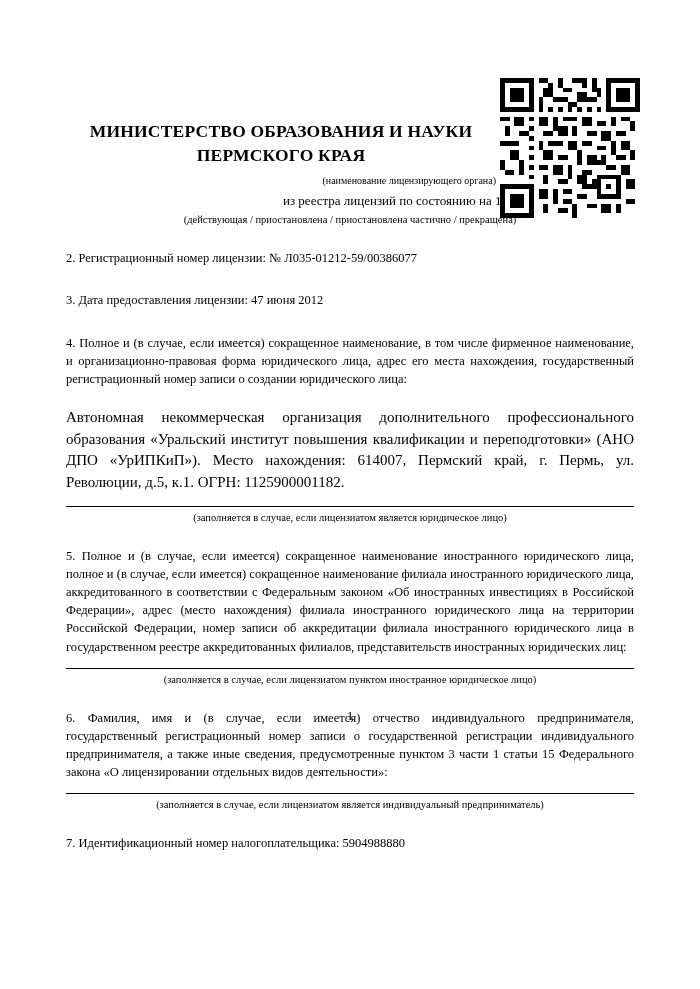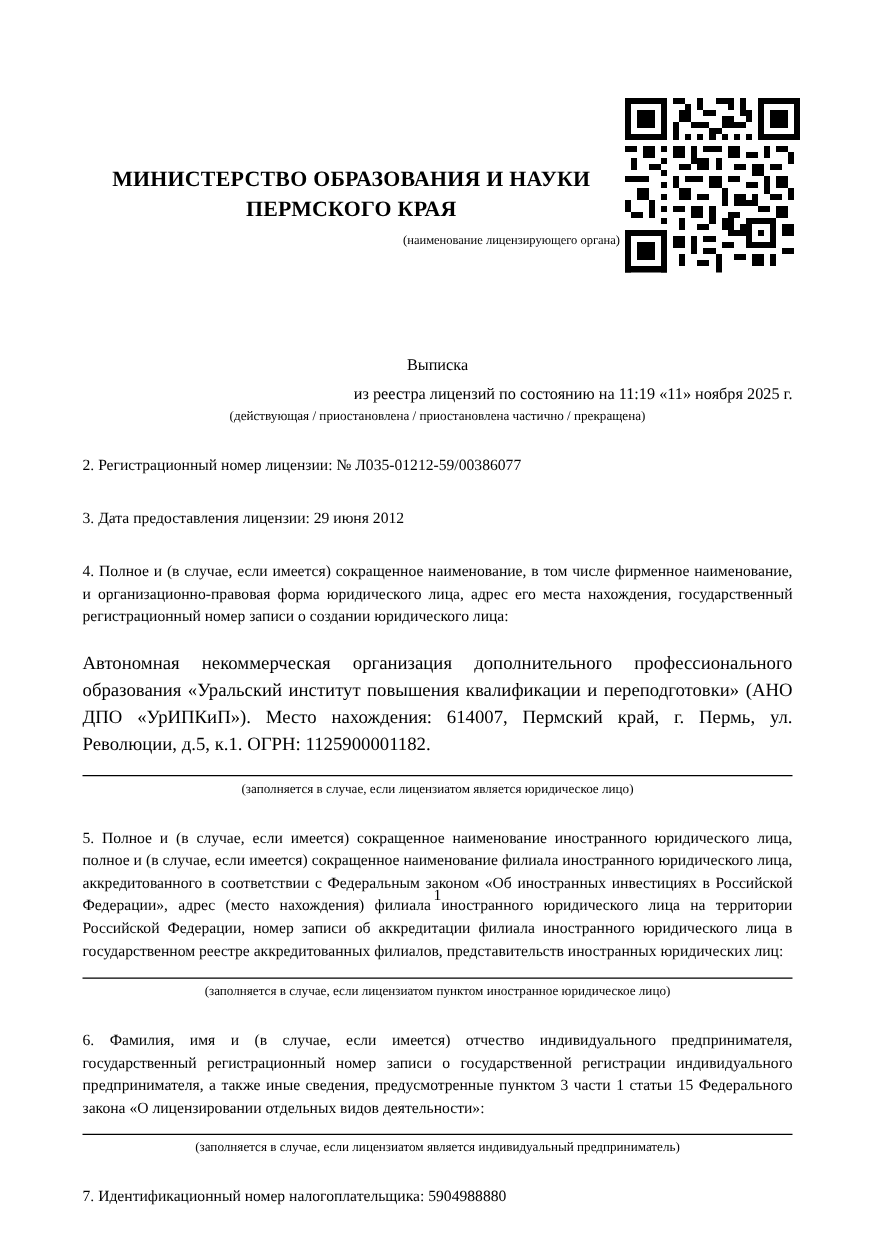--- a/index.html
+++ b/index.html
@@ -13,21 +13,21 @@
     position: relative;
     font-family: "Liberation Serif", serif;
     color: #000000;
     overflow: hidden;
   }
   .page {
     position: relative;
     width: 700px;
     height: 768px;
     box-sizing: border-box;
-    padding: 12px 66px;
+    padding: 0 66px;
   }
   
   .qr-wrap {
     position: absolute;
     top: 78px;
     right: 60px;
     width: 140px;
     height: 140px;
   }
   .qr-wrap svg { display: block; }
@@ -219,28 +219,27 @@
           <rect x="17" y="22" width="2" height="1"></rect>
         <rect x="20" y="17" width="1" height="1"></rect>
           <rect x="26" y="18" width="1" height="1"></rect>
       </g>
     </svg>
   </div>
 
   <h1 class="org-title">МИНИСТЕРСТВО ОБРАЗОВАНИЯ И НАУКИ ПЕРМСКОГО КРАЯ</h1>
   <div class="org-sub">(наименование лицензирующего органа)</div>
 
-  <div class="doc-title">Выписка</div>
   <div class="doc-subtitle">из реестра лицензий по состоянию на 11:19 «11» ноября 2025 г.</div>
 
   <div class="note">(действующая / приостановлена / приостановлена частично / прекращена)</div>
 
   <div class="clause">2. Регистрационный номер лицензии: № Л035-01212-59/00386077</div>
 
-  <div class="clause">3. Дата предоставления лицензии: 29 июня 2012</div>
+  <div class="clause">3. Дата предоставления лицензии: 47 июня 2012</div>
 
   <div class="clause">4. Полное и (в случае, если имеется) сокращенное наименование, в том числе фирменное наименование, и организационно-правовая форма юридического лица, адрес его места нахождения, государственный регистрационный номер записи о создании юридического лица:</div>
   <div class="body-text">Автономная некоммерческая организация дополнительного профессионального образования «Уральский институт повышения квалификации и переподготовки» (АНО ДПО «УрИПКиП»). Место нахождения: 614007, Пермский край, г. Пермь, ул. Революции, д.5, к.1. ОГРН: 1125900001182.</div>
   <hr class="rule">
   <div class="note">(заполняется в случае, если лицензиатом является юридическое лицо)</div>
 
   <div class="clause">5. Полное и (в случае, если имеется) сокращенное наименование иностранного юридического лица, полное и (в случае, если имеется) сокращенное наименование филиала иностранного юридического лица, аккредитованного в соответствии с Федеральным законом «Об иностранных инвестициях в Российской Федерации», адрес (место нахождения) филиала иностранного юридического лица на территории Российской Федерации, номер записи об аккредитации филиала иностранного юридического лица в государственном реестре аккредитованных филиалов, представительств иностранных юридических лиц:</div>
   <hr class="rule">
   <div class="note">(заполняется в случае, если лицензиатом пунктом иностранное юридическое лицо)</div>
 

